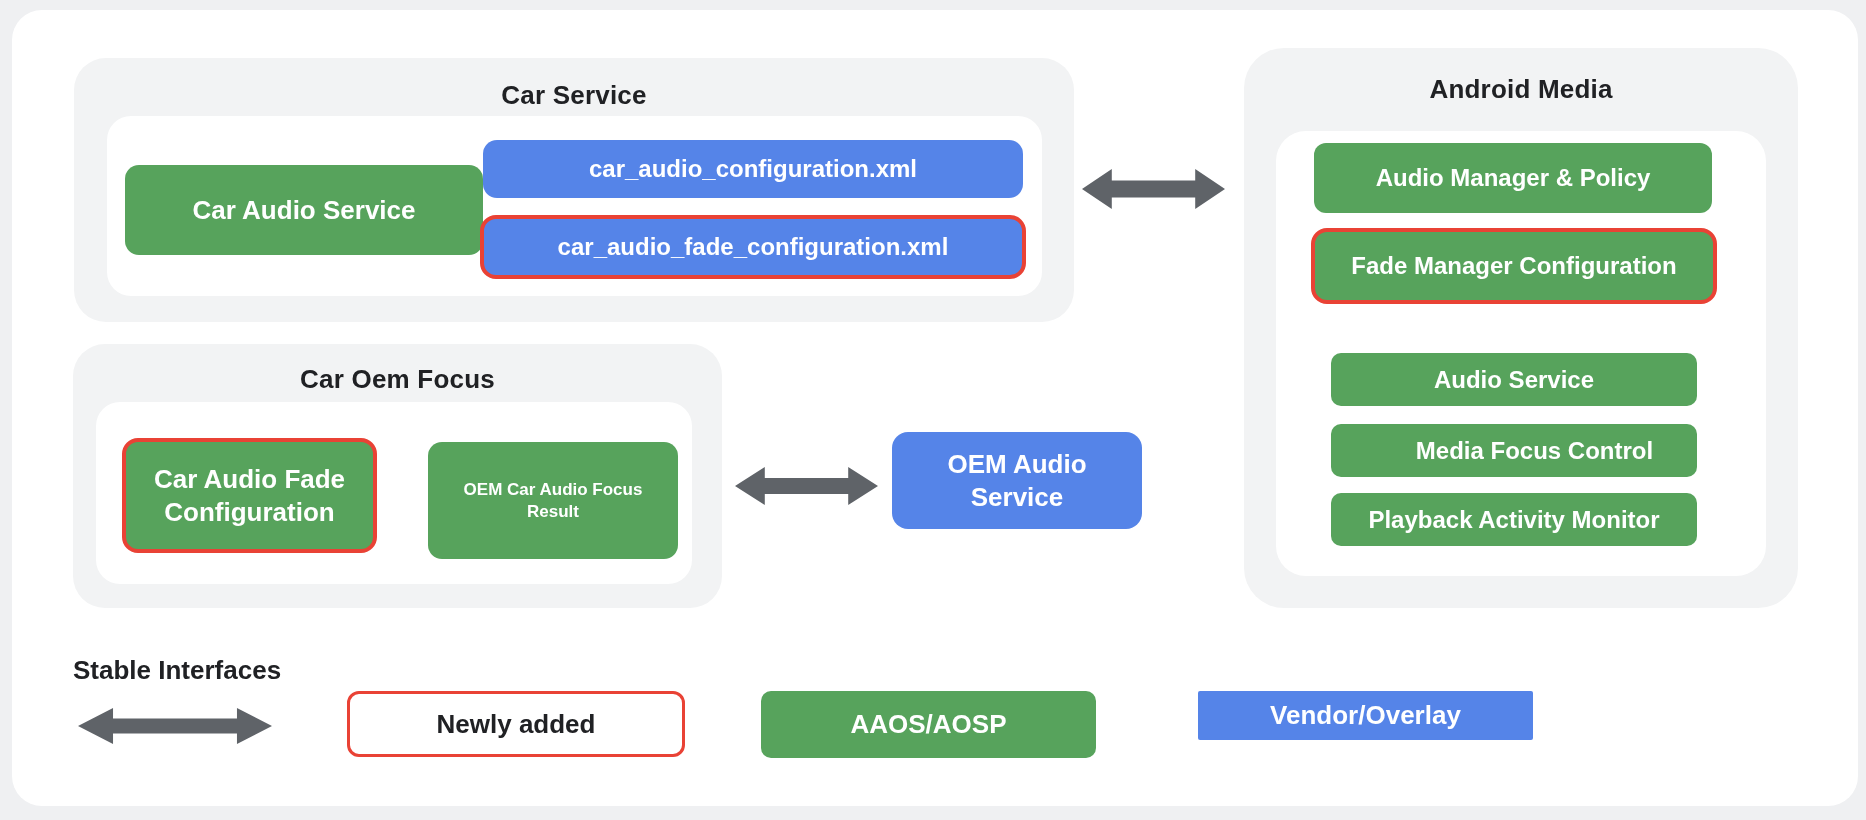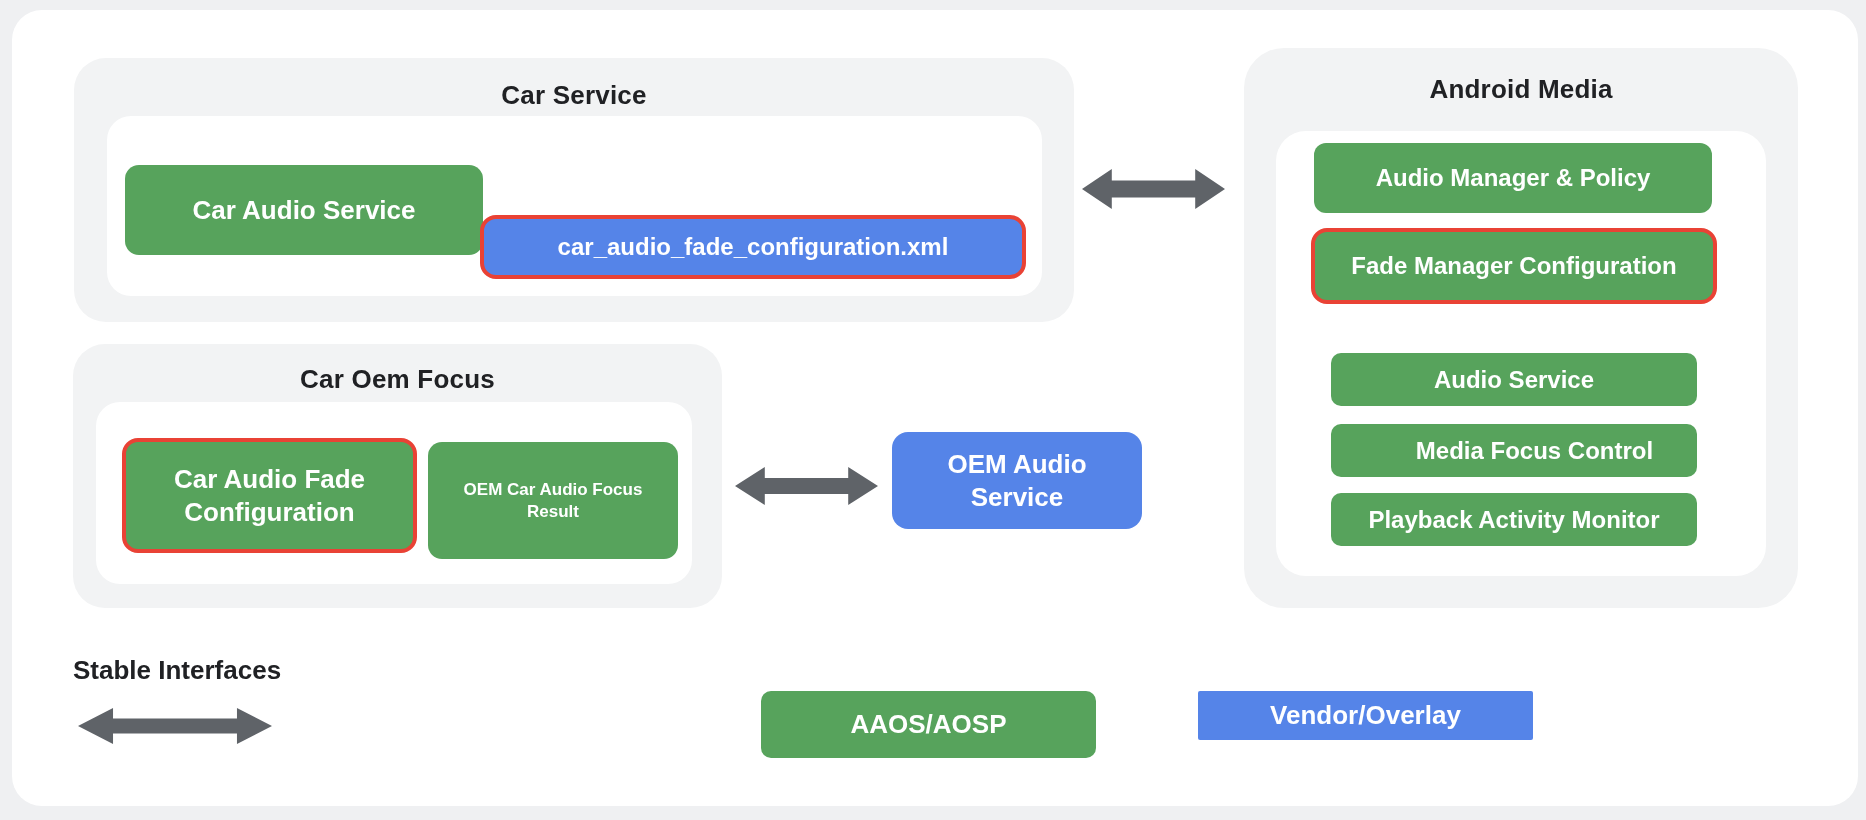--- a/index.html
+++ b/index.html
@@ -38,20 +38,21 @@
 <body>
 
 <div class="stage">
   <div class="abs canvas"></div>
 
   <div class="abs section" style="left:74px;top:58px;width:1000px;height:264px;">
     <div class="section-title" style="top:22px;">Car Service</div>
   </div>
   <div class="abs inner-card" style="left:107px;top:116px;width:935px;height:180px;"></div>
   <div class="pill green" style="left:125px;top:165px;width:358px;height:90px;font-size:26px;">Car Audio Service</div>
+  <div class="pill blue" style="left:483px;top:140px;width:540px;height:58px;">car_audio_configuration.xml</div>
   <div class="pill blue red-border" style="left:480px;top:215px;width:546px;height:64px;">car_audio_fade_configuration.xml</div>
 
   <div class="abs" style="left:1082px;top:168px;width:143px;height:42px;">
     <svg class="arrow-svg" width="143" height="42" viewBox="0 0 144 40" preserveAspectRatio="none">
       <path d="M0,20 L30,1 L30,12 L114,12 L114,1 L144,20 L114,39 L114,28 L30,28 L30,39 Z"></path>
     </svg>
   </div>
 
   <div class="abs section" style="left:1244px;top:48px;width:554px;height:560px;border-radius:40px;">
     <div class="section-title" style="top:26px;">Android Media</div>
@@ -60,32 +61,33 @@
   <div class="pill green" style="left:1314px;top:143px;width:398px;height:70px;border-radius:12px;">Audio Manager &amp; Policy</div>
   <div class="pill green red-border" style="left:1311px;top:228px;width:406px;height:76px;">Fade Manager Configuration</div>
   <div class="pill green" style="left:1331px;top:353px;width:366px;height:53px;border-radius:10px;">Audio Service</div>
   <div class="pill green" style="left:1331px;top:424px;width:366px;height:53px;border-radius:10px;padding-left:41px;">Media Focus Control</div>
   <div class="pill green" style="left:1331px;top:493px;width:366px;height:53px;border-radius:10px;">Playback Activity Monitor</div>
 
   <div class="abs section" style="left:73px;top:344px;width:649px;height:264px;">
     <div class="section-title" style="top:20px;">Car Oem Focus</div>
   </div>
   <div class="abs inner-card" style="left:96px;top:402px;width:596px;height:182px;"></div>
-  <div class="pill green red-border" style="left:122px;top:438px;width:295px;height:115px;font-size:26px;padding:0 18px;">Car Audio Fade Configuration</div>
+  <div class="pill green red-border" style="left:122px;top:438px;width:255px;height:115px;font-size:26px;padding:0 18px;">Car Audio Fade Configuration</div>
   <div class="pill green" style="left:428px;top:442px;width:250px;height:117px;font-size:17px;padding:0 18px;">OEM Car Audio Focus Result</div>
 
   <div class="abs" style="left:735px;top:466px;width:143px;height:40px;">
     <svg class="arrow-svg" width="143" height="40" viewBox="0 0 144 40" preserveAspectRatio="none">
       <path d="M0,20 L30,1 L30,12 L114,12 L114,1 L144,20 L114,39 L114,28 L30,28 L30,39 Z"></path>
     </svg>
   </div>
 
   <div class="pill blue" style="left:892px;top:432px;width:250px;height:97px;font-size:26px;padding:0 34px;border-radius:16px;">OEM Audio Service</div>
 
   <div class="abs legend-label" style="left:73px;top:655px;">Stable Interfaces</div>
   <div class="abs" style="left:78px;top:707px;width:194px;height:38px;">
     <svg class="arrow-svg" width="194" height="38" viewBox="0 0 144 40" preserveAspectRatio="none">
       <path d="M0,20 L26,1 L26,12 L118,12 L118,1 L144,20 L118,39 L118,28 L26,28 L26,39 Z"></path>
     </svg>
   </div>
+  <div class="legend-box outline" style="left:347px;top:691px;width:338px;height:66px;">Newly added</div>
   <div class="legend-box" style="left:761px;top:691px;width:335px;height:67px;background:var(--green);border-radius:10px;">AAOS/AOSP</div>
   <div class="legend-box" style="left:1175px;top:691px;width:335px;height:49px;background:var(--blue);border-radius:2px;margin-left:23px;">Vendor/Overlay</div>
 </div>
 
 </body></html>

